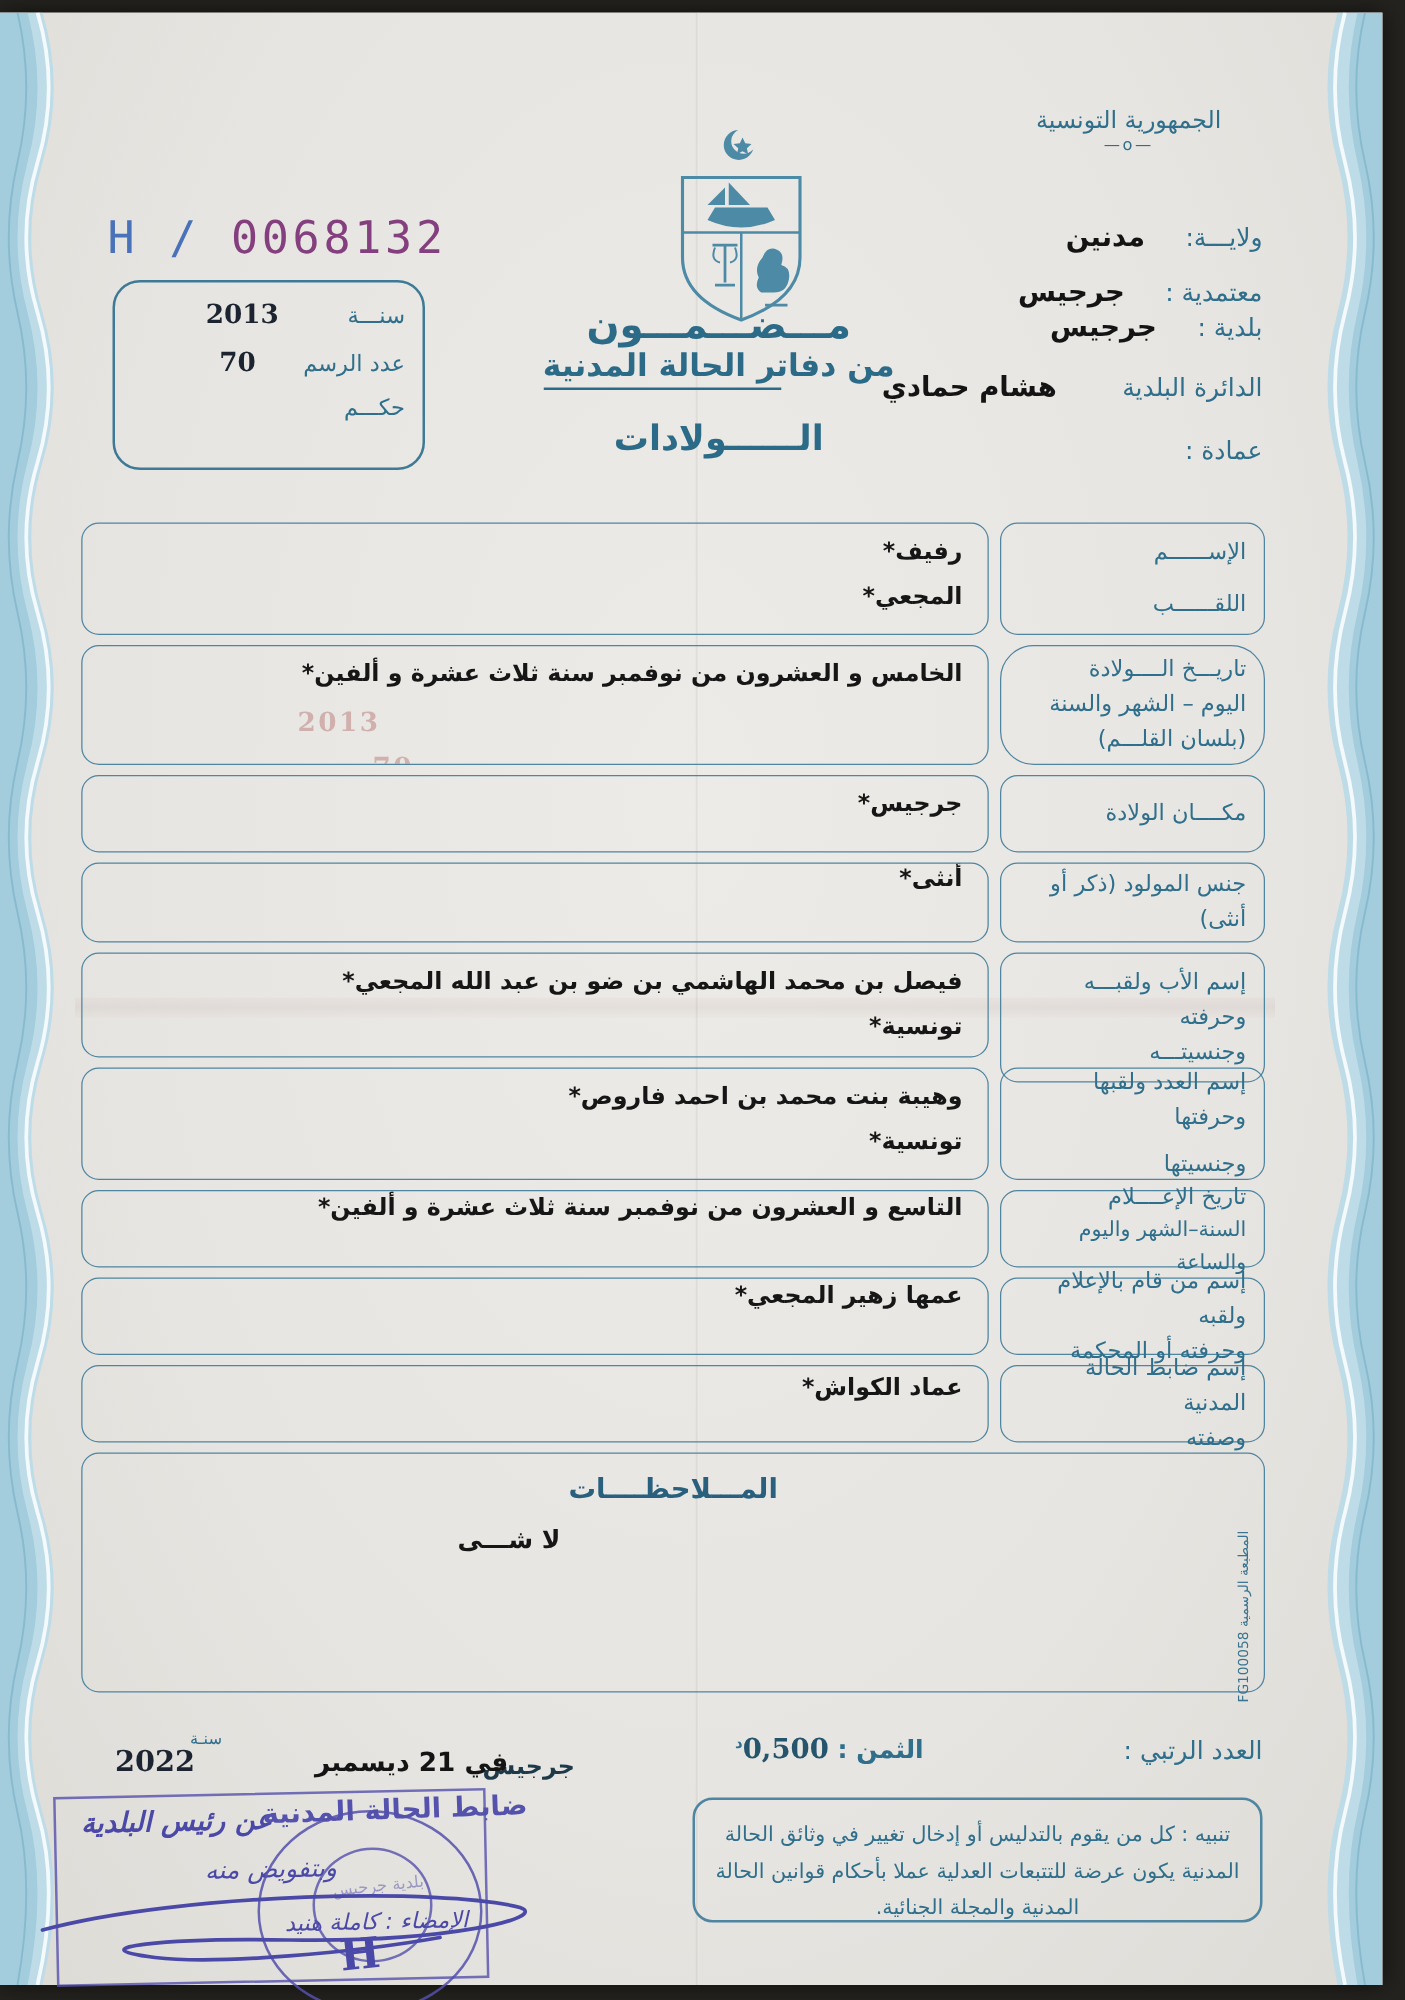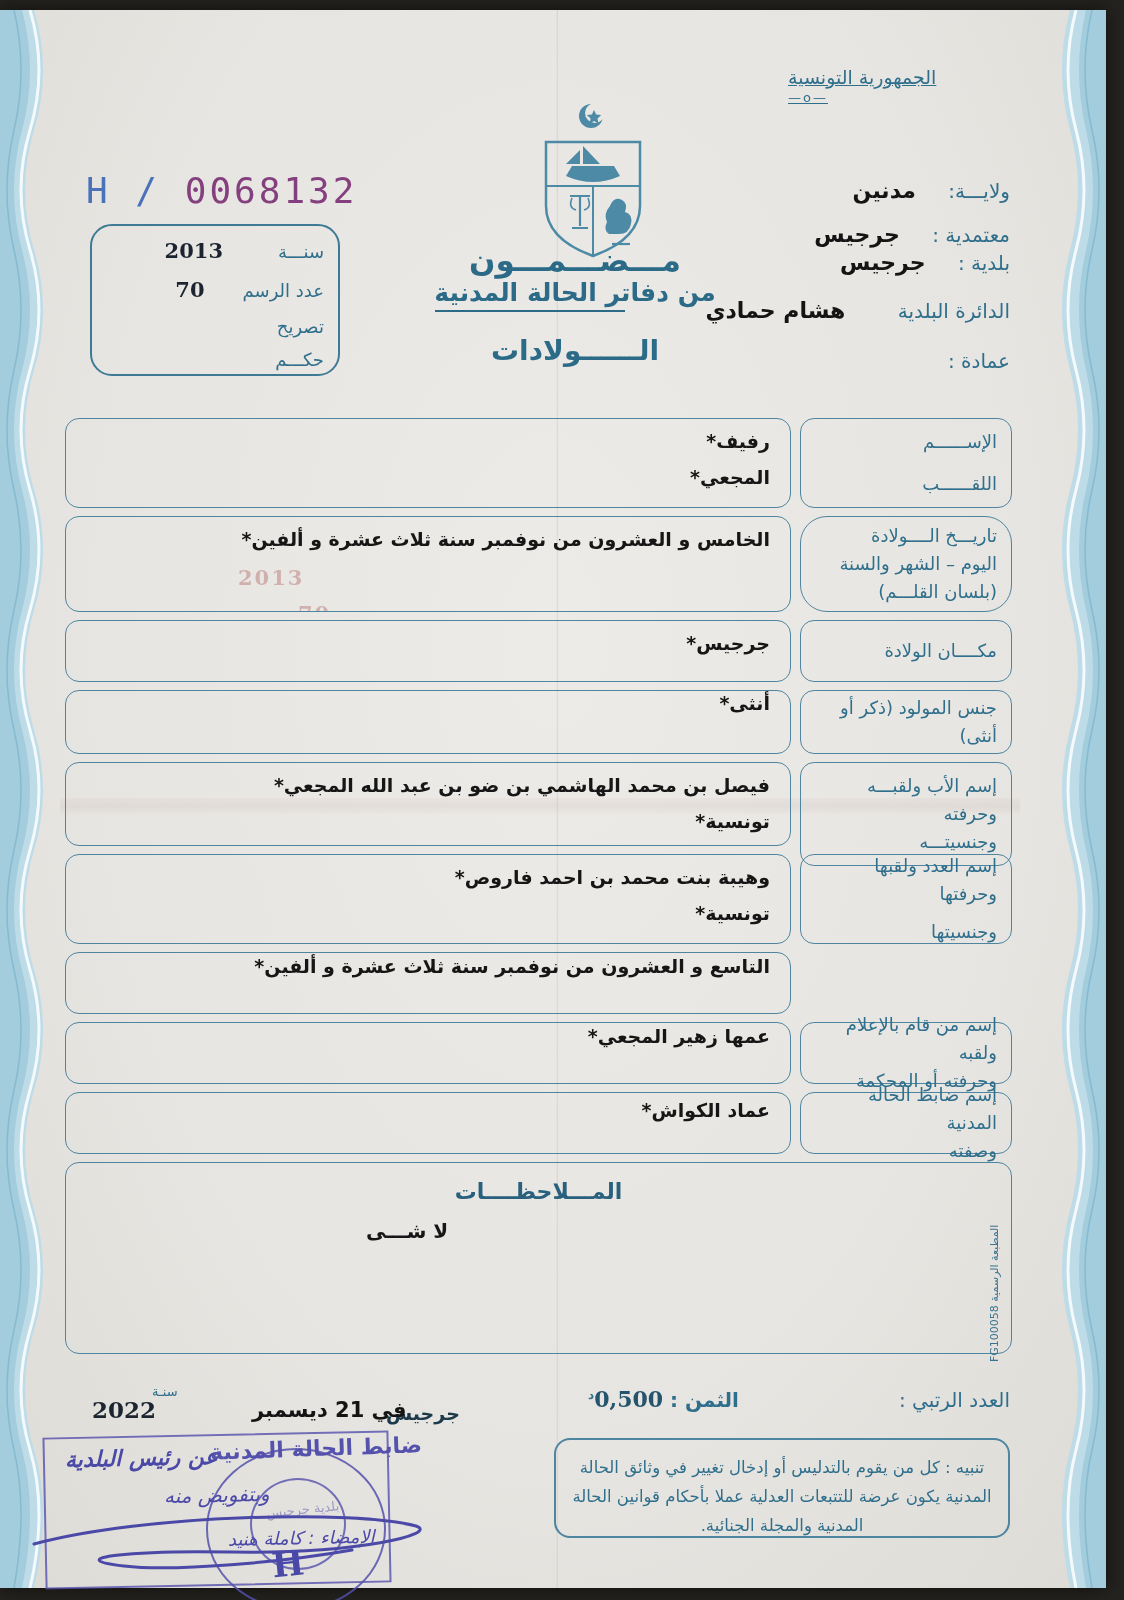--- a/index.html
+++ b/index.html
@@ -27,22 +27,22 @@
   .serial .pfx{color:#4a72b8;}
   .serial .num{color:#84407e;}
   
   .refbox{position:absolute;left:90px;top:214px;width:250px;height:152px;
     border:2px solid #3e7a96;border-radius:22px;padding:6px 14px;box-sizing:border-box;}
   .refrow{display:flex;direction:rtl;align-items:baseline;font-size:18px;line-height:1.85;}
   .refrow .rl{color:#2f6f8c;white-space:nowrap;}
   .refrow .rv{font-family:"DejaVu Serif",serif;font-weight:bold;color:#1b2430;
     font-size:21px;margin-right:55px;}
   
-  .republic{position:absolute;left:788px;top:56px;width:230px;text-align:left;
-    font-size:19px;color:#2f6f8c;text-decoration:underline;}
+  .republic{position:absolute;left:788px;top:75px;width:230px;text-align:center;
+    font-size:19px;color:#2f6f8c;}
   .republic .div{font-size:13px;letter-spacing:2px;color:#2f6f8c;margin-top:2px;}
   .hfield{position:absolute;direction:rtl;white-space:nowrap;font-size:20px;}
   .hfield .hl{color:#2f6f8c;}
   .hfield .hv{color:#141414;font-weight:bold;font-size:22px;margin-right:26px;}
   
   .emblem{position:absolute;left:528px;top:84px;}
   .titleblock{position:absolute;left:340px;top:232px;width:470px;text-align:center;direction:rtl;}
   .t1{font-size:31px;font-weight:bold;color:#2c6b88;letter-spacing:1px;}
   .t2{font-size:25px;font-weight:bold;color:#2c6b88;margin-top:0;}
   .t2u{width:190px;height:2px;background:#2c6b88;margin:3px auto 0 95px;}
@@ -135,23 +135,20 @@
   <div class="refbox">
     <div class="refrow">
       <span class="rl">سنـــة</span>
       <span class="rv">2013</span>
     </div>
     <div class="refrow">
       <span class="rl">عدد الرسم</span>
       <span class="rv" style="margin-right:38px;">70</span>
     </div>
     <div class="refrow">
-      <span class="rl">تصريح</span>
-    </div>
-    <div class="refrow">
       <span class="rl">حكـــم</span>
     </div>
   </div>
 
   <div class="emblem">
     <svg width="130" height="165" viewBox="0 0 130 165">
       <g stroke="#4d8aa6" fill="none" stroke-width="2">
         <circle cx="63" cy="22" r="12" fill="#4d8aa6" stroke="none"></circle>
         <circle cx="67" cy="19" r="10" fill="#e9e7e3" stroke="none"></circle>
         <path d="M66 16 l2.2 4.6 5 .5 -3.7 3.4 1 4.9 -4.5-2.5 -4.4 2.5 1-4.9 -3.8-3.4 5.1-.5 Z" fill="#4d8aa6" stroke="none"></path>
@@ -259,20 +256,24 @@
   <div class="cellbox lbox" style="top:844px;height:90px;">
     <div class="lab">إسم العدد ولقبها وحرفتها</div>
     <div class="lab" style="margin-top:10px;">وجنسيتها</div>
   </div>
 
   <div class="cellbox vbox" style="top:942px;height:62px;">
     <div class="vwrap" style="padding-top:0;">
       <div class="val" style="line-height:1.4;">التاسع و العشرون من نوفمبر سنة ثلاث عشرة و ألفين*</div>
     </div>
   </div>
+  <div class="cellbox lbox" style="top:942px;height:62px;">
+    <div class="lab">تاريخ الإعــــلام</div>
+    <div class="lab" style="font-size:16.5px;">السنة–الشهر واليوم والساعة</div>
+  </div>
 
   <div class="cellbox vbox" style="top:1012px;height:62px;">
     <div class="vwrap" style="padding-top:0;">
       <div class="val" style="line-height:1.4;">عمها زهير المجعي*</div>
     </div>
   </div>
   <div class="cellbox lbox" style="top:1012px;height:62px;">
     <div class="lab">إسم من قام بالإعلام ولقبه</div>
     <div class="lab">وحرفته أو المحكمة</div>
   </div>

